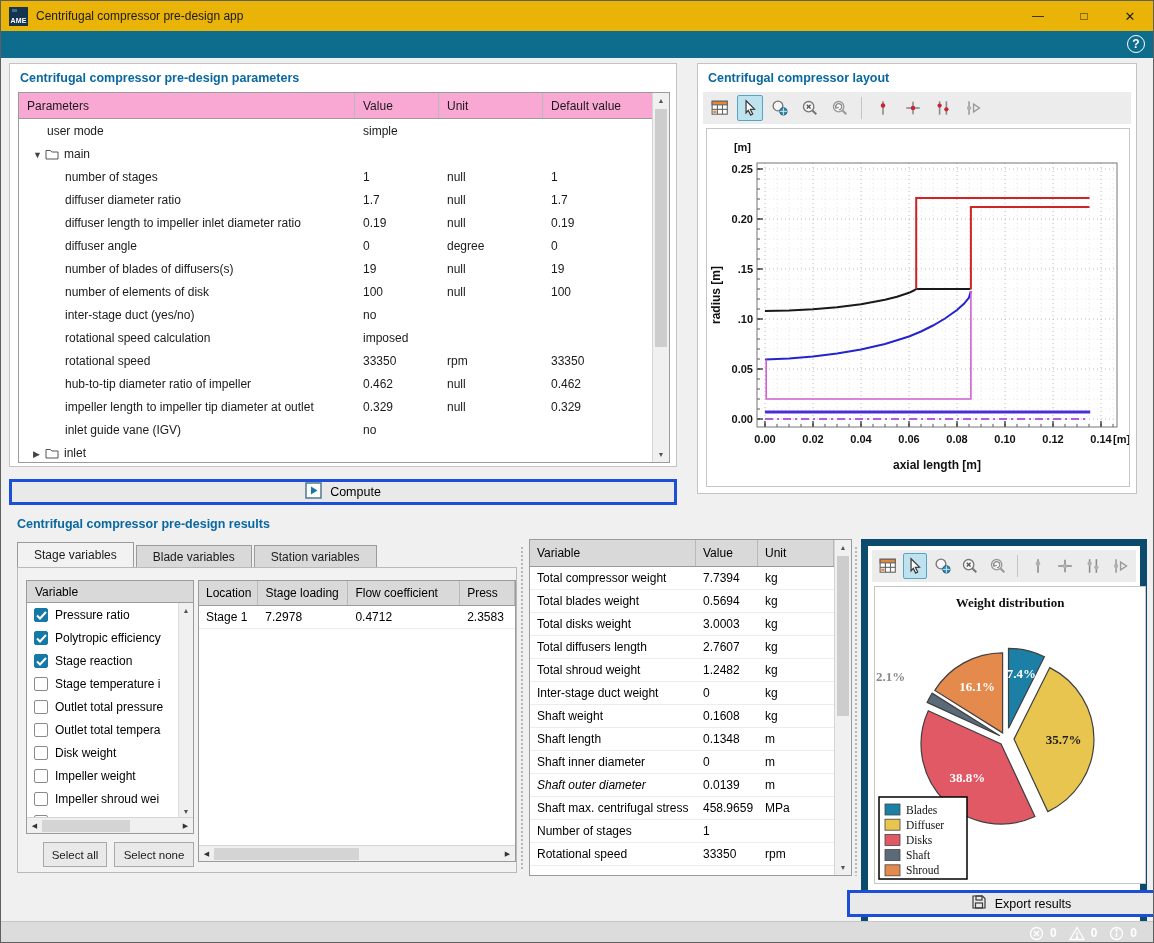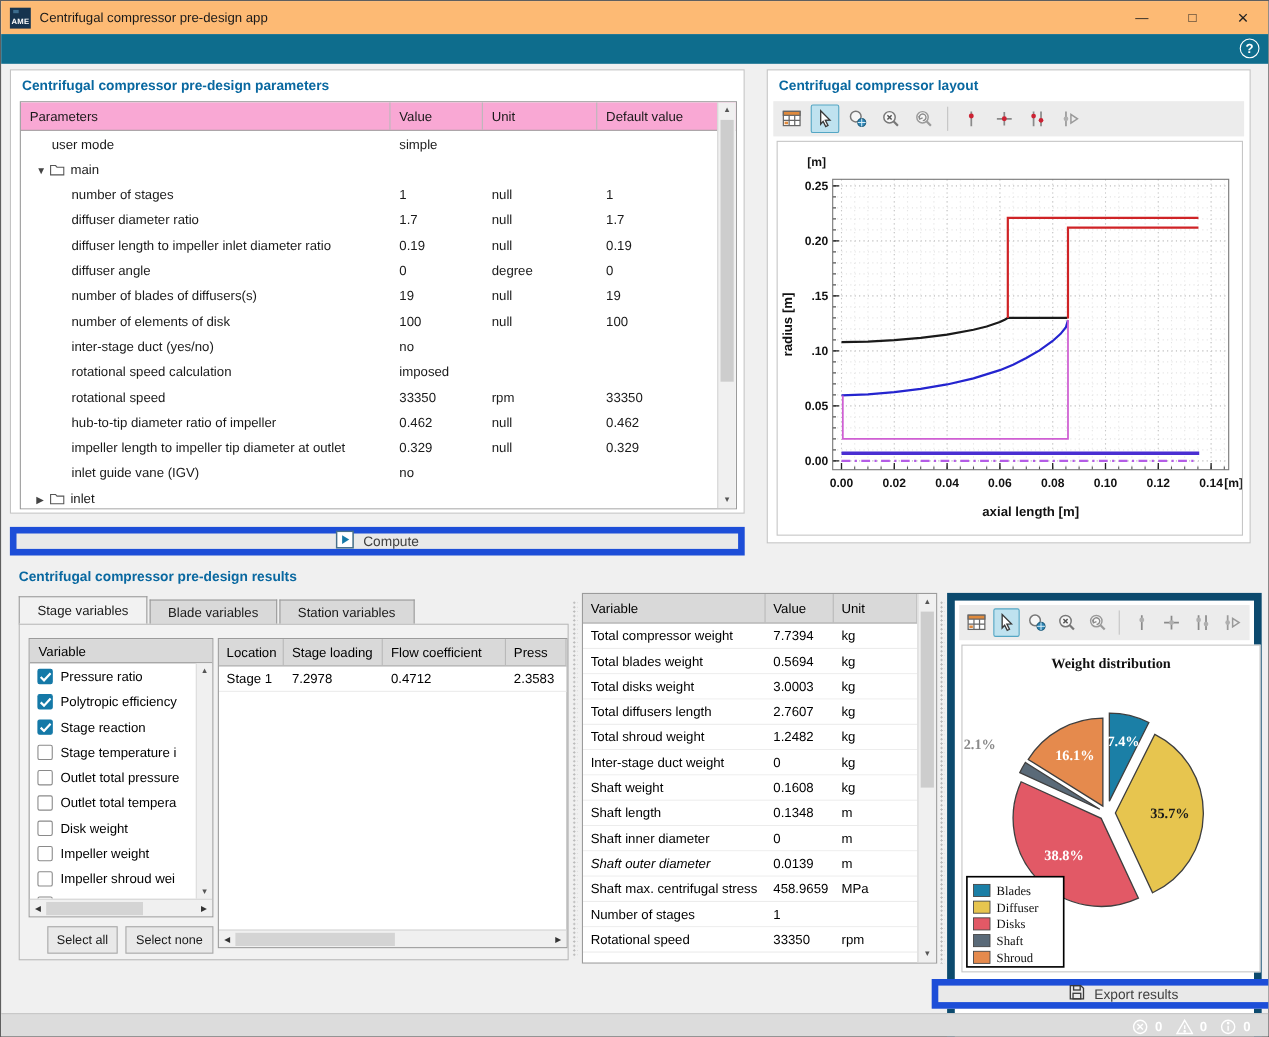--- a/index.html
+++ b/index.html
@@ -1,20 +1,20 @@
 <!DOCTYPE html>
 <html><head>
 <meta charset="utf-8">
 <style>
   html,body{margin:0;padding:0;background:#9a9a9a;font-family:"Liberation Sans",sans-serif;}
   *{box-sizing:border-box;}
   .window{position:relative;width:1154px;height:943px;background:#f0f0f0;border:1px solid #5f5f5f;overflow:hidden;}
 
   
-  .titlebar{position:absolute;left:0;top:0;width:100%;height:30px;background:#fdba74;display:flex;align-items:center;}
+  .titlebar{position:absolute;left:0;top:0;width:100%;height:30px;background:#eab308;display:flex;align-items:center;}
   .app-icon{width:19px;height:19px;margin-left:8px;background:#16344f;color:#fff;font-size:7px;font-weight:bold;
     display:flex;align-items:flex-end;justify-content:center;letter-spacing:.2px;padding-bottom:2px;position:relative;}
   .app-icon:before{content:"";position:absolute;top:2px;left:3px;width:5px;height:3px;background:#3d6d8e;}
   .titletext{margin-left:8px;font-size:12px;color:#1a1a1a;}
   .winbtns{margin-left:auto;display:flex;height:100%;}
   .winbtn{width:46px;height:100%;display:flex;align-items:center;justify-content:center;font-size:12px;color:#222;cursor:default;}
   .winbtn.close{font-size:13px;}
 
   
   .ribbon{position:absolute;left:0;top:30px;width:100%;height:27px;background:#0e6d8d;}
@@ -39,22 +39,22 @@
 
   
   .vsb{position:absolute;top:0;right:0;width:17px;bottom:0;background:#f0f0f0;border-left:1px solid #d5d5d5;}
   .vsb .arr{height:15px;display:flex;align-items:center;justify-content:center;font-size:7px;color:#555;}
   .vsb .thumb{position:absolute;left:2px;right:2px;background:#cdcdcd;}
   .hsb{position:absolute;left:0;right:0;bottom:0;height:16px;background:#f0f0f0;border-top:1px solid #d5d5d5;display:flex;align-items:center;}
   .hsb .arr{width:15px;text-align:center;font-size:7px;color:#333;}
   .hsb .thumb{height:12px;background:#d4d4d4;}
 
   
-  .big-btn{position:absolute;background:#e9e9e9;border:6px solid #1d4ed8;display:flex;align-items:center;justify-content:center;
-    gap:8px;font-size:12.5px;color:#404040;cursor:default;}
+  .big-btn{position:absolute;background:#e9e9e9;border:3px solid #1d4ed8;display:flex;align-items:center;justify-content:center;
+    gap:8px;font-size:12.5px;color:#000000;cursor:default;}
   .compute-btn{left:8px;top:478px;width:668px;height:26px;}
   .export-btn{left:846px;top:889px;width:348px;height:27px;}
 
   
   .layout-panel{left:696px;top:62px;width:440px;height:431px;}
   .toolbar{position:absolute;display:flex;align-items:center;gap:4px;background:#ececec;padding:2px 4px;}
   .lp-toolbar{left:5px;top:28px;right:5px;height:32px;}
   .tbtn{width:26px;height:26px;display:flex;align-items:center;justify-content:center;border:1px solid transparent;border-radius:2px;}
   .tbtn svg{width:18px;height:18px;}
   .tbtn.active{background:#bfe2ef;border-color:#54a6c4;}

